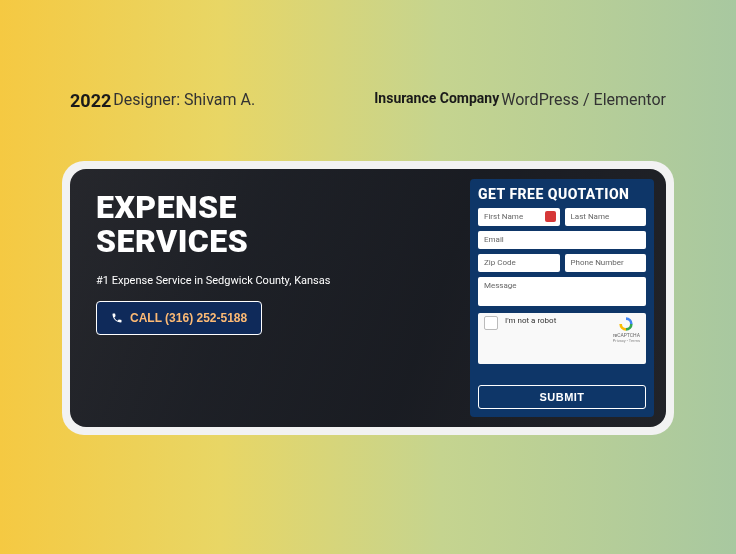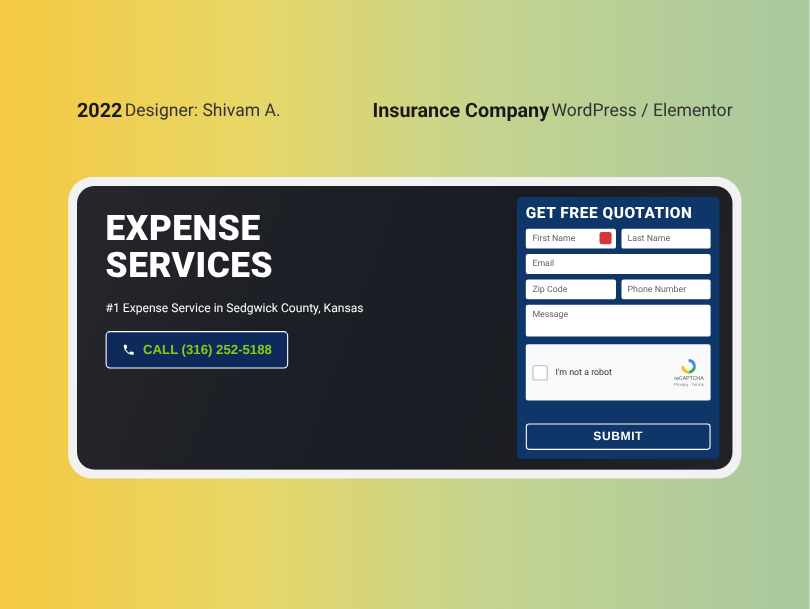--- a/index.html
+++ b/index.html
@@ -13,21 +13,21 @@
 }
 .header {
   display: flex;
   justify-content: space-between;
   padding: 90px 70px 0 70px;
 }
 .header-left, .header-right { display: flex; gap: 2px; }
 .header-right { text-align: right; }
 .year { font-weight: 700; font-size: 18px; color: #1a1a1a; }
 .designer { font-size: 16px; color: #333; }
-.company { font-weight: 700; font-size: 18px; color: #1a1a1a; }
+.company { font-weight: 700; font-size: 14px; color: #1a1a1a; }
 .platform { font-size: 16px; color: #333; }
 
 .card-wrap {
   margin: 50px 62px 0 62px;
   background: #f2f2f2;
   border-radius: 22px;
   padding: 8px;
 }
 .card {
   border-radius: 16px;
@@ -50,21 +50,21 @@
   font-weight: 900;
   font-size: 32px;
   line-height: 1.05;
   letter-spacing: 0.5px;
 }
 .hero-sub { font-size: 11px; margin-top: 16px; }
 .call-btn {
   margin-top: 14px;
   border: 1.5px solid #fff;
   background: #0f2a5a;
-  color: #84cc16;
+  color: #fdba74;
   padding: 9px 14px;
   border-radius: 4px;
   font-size: 12px;
   font-weight: 700;
   display: inline-flex;
   align-items: center;
   gap: 7px;
   width: fit-content;
   cursor: pointer;
 }
@@ -108,21 +108,20 @@
   width: 11px;
   height: 11px;
   background: #d63838;
   border-radius: 2px;
 }
 .captcha {
   background: #f9f9f9;
   border-radius: 2px;
   height: 52px;
   display: flex;
-  align-items: center;
   padding: 3px 6px;
   margin-top: 2px;
 }
 .captcha-check {
   width: 14px;
   height: 14px;
   border: 1.5px solid #bbb;
   border-radius: 2px;
   background: #fff;
 }

